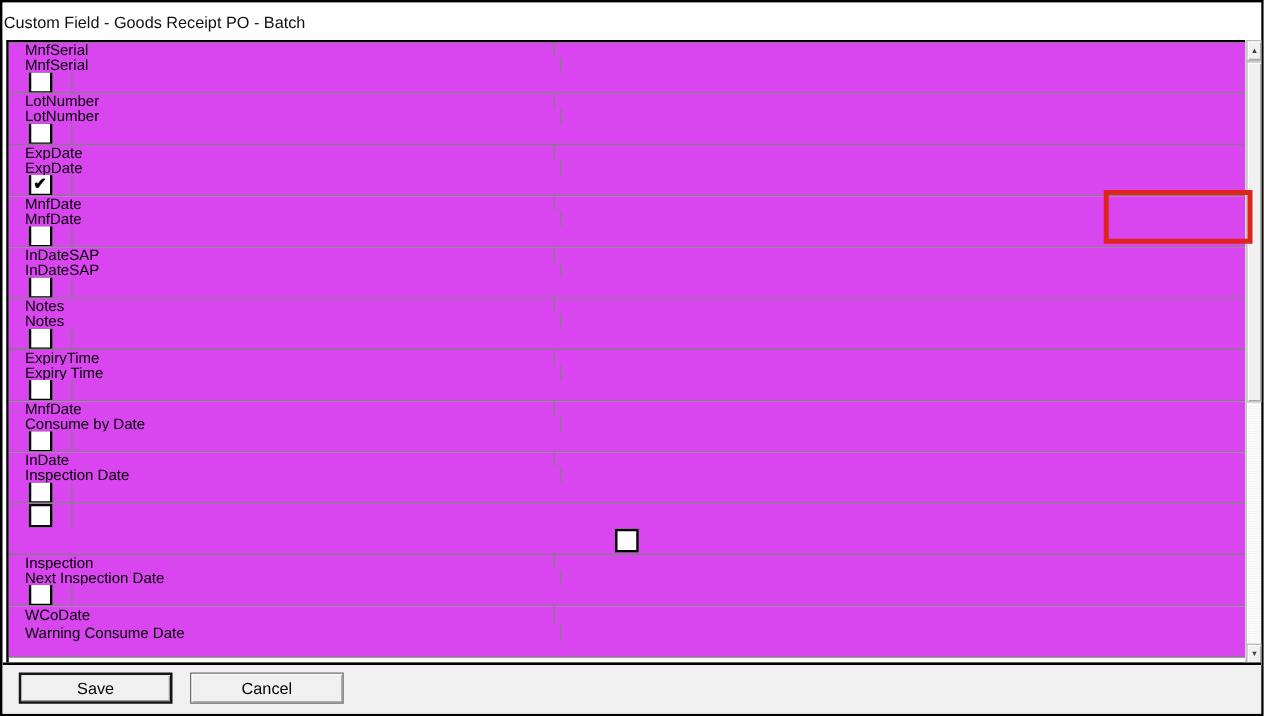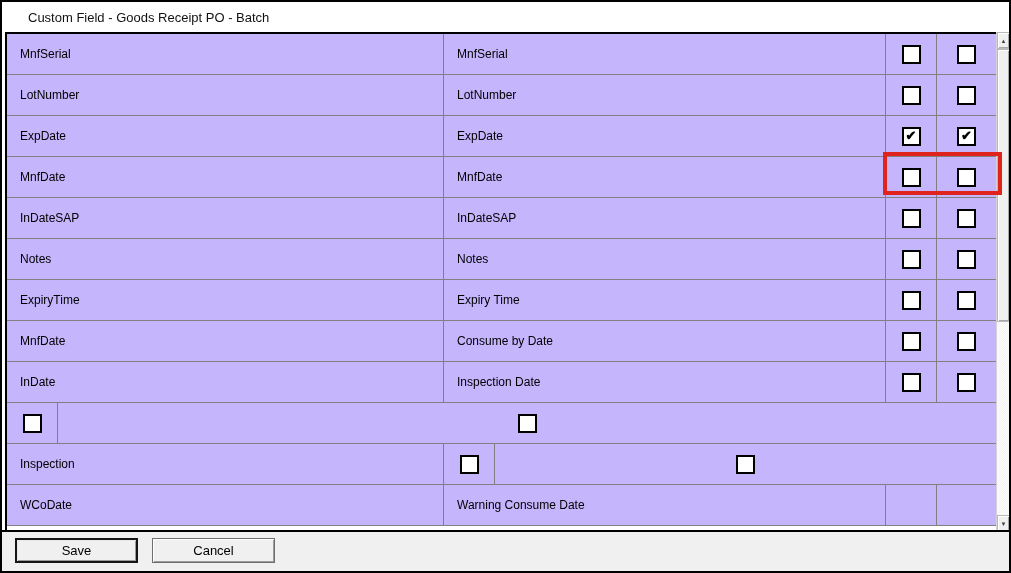--- a/index.html
+++ b/index.html
@@ -1,32 +1,32 @@
 <!DOCTYPE html>
 <html><head>
 <meta charset="utf-8">
 <style>
   html,body{margin:0;padding:0;background:#fff;}
   .page{position:relative;width:1011px;height:573px;font-family:"Liberation Sans",sans-serif;
         -webkit-font-smoothing:antialiased;overflow:hidden;box-sizing:border-box;
         border:2px solid #000;background:#fff;color:#000;}
   
   .titlebar{position:absolute;left:0;top:0;width:100%;height:30px;background:#fff;
-            display:flex;align-items:center;padding-left:26px;box-sizing:border-box;
+            display:flex;align-items:center;padding-left:1px;box-sizing:border-box;
             font-size:13px;color:#111;}
   
   .table{position:absolute;left:3px;top:30px;width:993px;height:500px;
          border:2px solid #000;box-sizing:border-box;overflow:hidden;background:#fff;}
   .thead{display:flex;height:37px;background:#f0f0f0;border-bottom:1px solid #000;
          font-weight:bold;font-size:12.5px;}
   .thead .th{display:flex;align-items:center;padding-left:13px;box-sizing:border-box;
              border-right:1px solid #000;}
   .thead .th:last-child{border-right:none;}
   .tbody{display:block;}
-  .tr{display:flex;height:40px;border-bottom:1px solid #808080;background:#c4b5fd;}
+  .tr{display:flex;height:40px;border-bottom:1px solid #808080;background:#d946ef;flex-direction:column;}
   .td{display:flex;align-items:center;box-sizing:border-box;border-right:1px solid #808080;
       font-size:12px;overflow:hidden;white-space:nowrap;}
   .td:last-child{border-right:none;}
   .c-name{width:437px;padding-left:13px;}
   .c-desc{width:442px;padding-left:13px;}
   .c-disp{width:51px;justify-content:center;}
   .c-req{flex:1;justify-content:center;}
   
   .checkbox{width:15px;height:15px;border:2px solid #000;background:#fff;display:flex;
             align-items:center;justify-content:center;cursor:default;}
@@ -213,20 +213,21 @@
     </div>
     <div class="td c-req">
       <span class="checkbox">
         <span class="mark"></span>
       </span>
     </div>
   </div>
 
   <div class="tr">
     <div class="td c-name">Inspection</div>
+    <div class="td c-desc">Next Inspection Date</div>
     <div class="td c-disp">
       <span class="checkbox">
         <span class="mark"></span>
       </span>
     </div>
     <div class="td c-req">
       <span class="checkbox">
         <span class="mark"></span>
       </span>
     </div>

